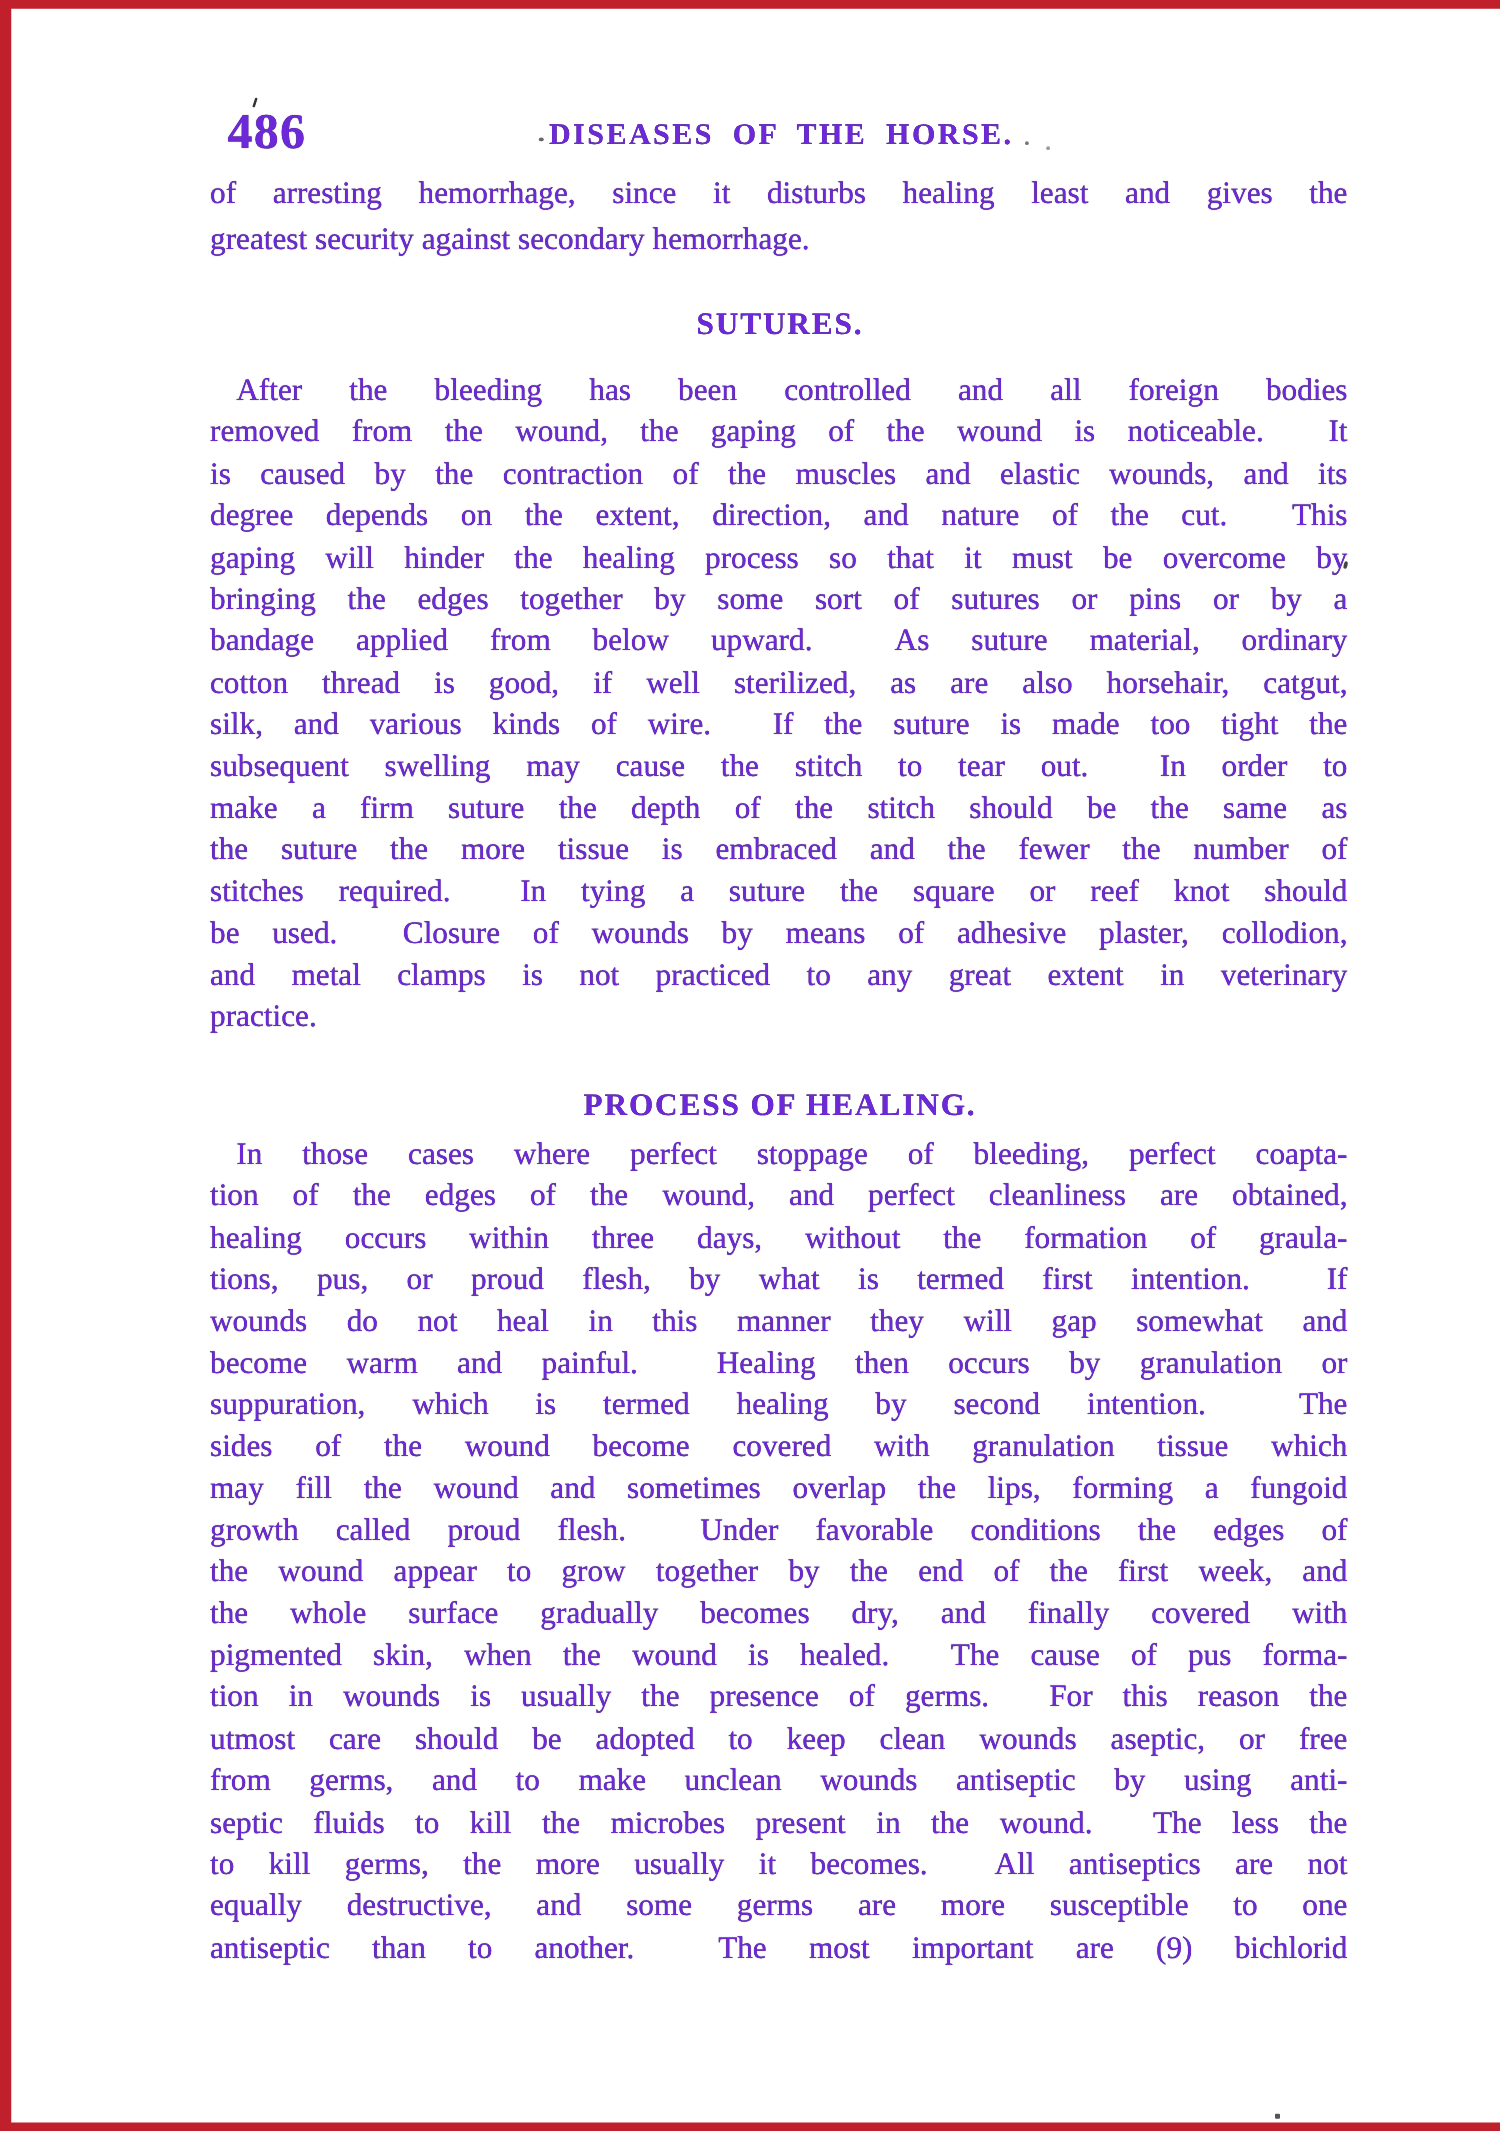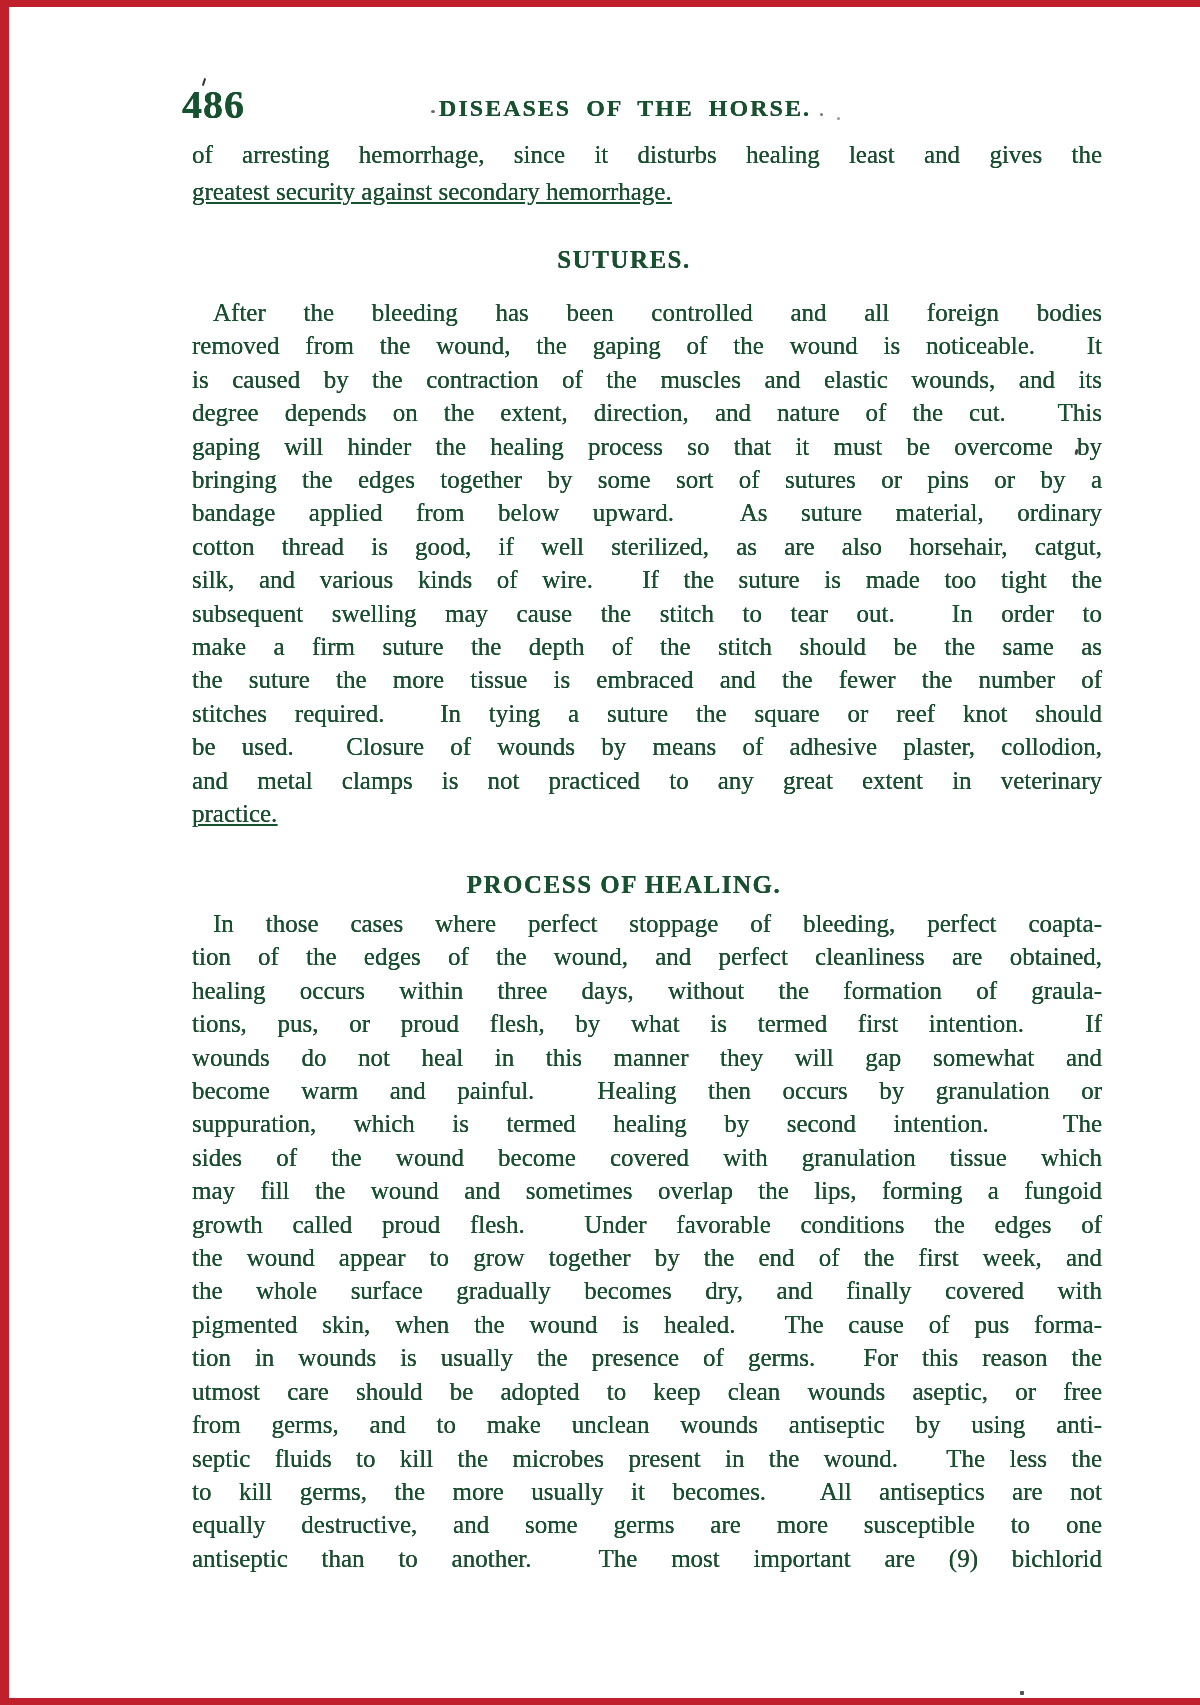--- a/index.html
+++ b/index.html
@@ -1,18 +1,18 @@
 <!DOCTYPE html>
 <html><head>
 <meta charset="utf-8">
 <style>
   html,body{margin:0;padding:0;background:#ffffff;}
   #page{
     position:relative;width:1200px;height:1705px;background:#ffffff;
-    font-family:"Liberation Serif","DejaVu Serif",serif;color:#14532d;
+    font-family:"Liberation Serif","DejaVu Serif",serif;color:#6d28d9;
     overflow:hidden;
   }
   .edge{position:absolute;}
   .edge-top{left:0;top:0;width:1200px;height:7px;}
   .edge-left{left:0;top:0;width:9px;height:1705px;}
   .edge-bottom{left:0;top:1698px;width:1200px;height:7px;}
 
   .pageno{
     position:absolute;left:182px;top:85px;
     font-size:40px;font-weight:bold;line-height:40px;letter-spacing:1px;
@@ -28,32 +28,31 @@
     font-size:25px;font-weight:bold;letter-spacing:1.5px;line-height:28px;
     text-shadow:0 0 .5px rgba(0,0,0,.85);
   }
   #h-sutures{top:246px;}
   #h-healing{top:871px;}
 
   .para{
     position:absolute;left:168px;width:910px;
     font-size:25px;line-height:33.4px;
     text-shadow:0 0 .6px rgba(0,0,0,.9);
-    margin-left:24px;
   }
   #p-intro{top:136px;line-height:37px;}
   #p-sutures{top:296px;}
   #p-healing{top:907px;}
 
   .line{
     text-align:justify;text-align-last:justify;
     -moz-text-align-last:justify;
     white-space:pre-wrap;
   }
-  .line.ragged{text-align-last:left;text-decoration:underline;-moz-text-align-last:left;}
+  .line.ragged{text-align-last:left;-moz-text-align-last:left;}
   .line.indent{padding-left:21px;box-sizing:border-box;}
 
   .speck{position:absolute;background:#555;border-radius:50%;}
   .speck-tick{left:203px;top:78px;width:2px;height:8px;background:#333;border-radius:1px;transform:rotate(18deg);}
   .speck-prehead{left:431px;top:110px;width:4px;height:3px;background:#666;}
   .speck-posthead1{left:820px;top:113px;width:3px;height:3px;background:#777;}
   .speck-posthead2{left:837px;top:117px;width:3px;height:3px;background:#999;}
   .speck-margin{left:1075px;top:449px;width:3px;height:6px;background:#444;border-radius:40%;transform:rotate(14deg);}
   .speck-bottom{left:1020px;top:1691px;width:4px;height:4px;background:#555;border-radius:20%;}
 </style>

